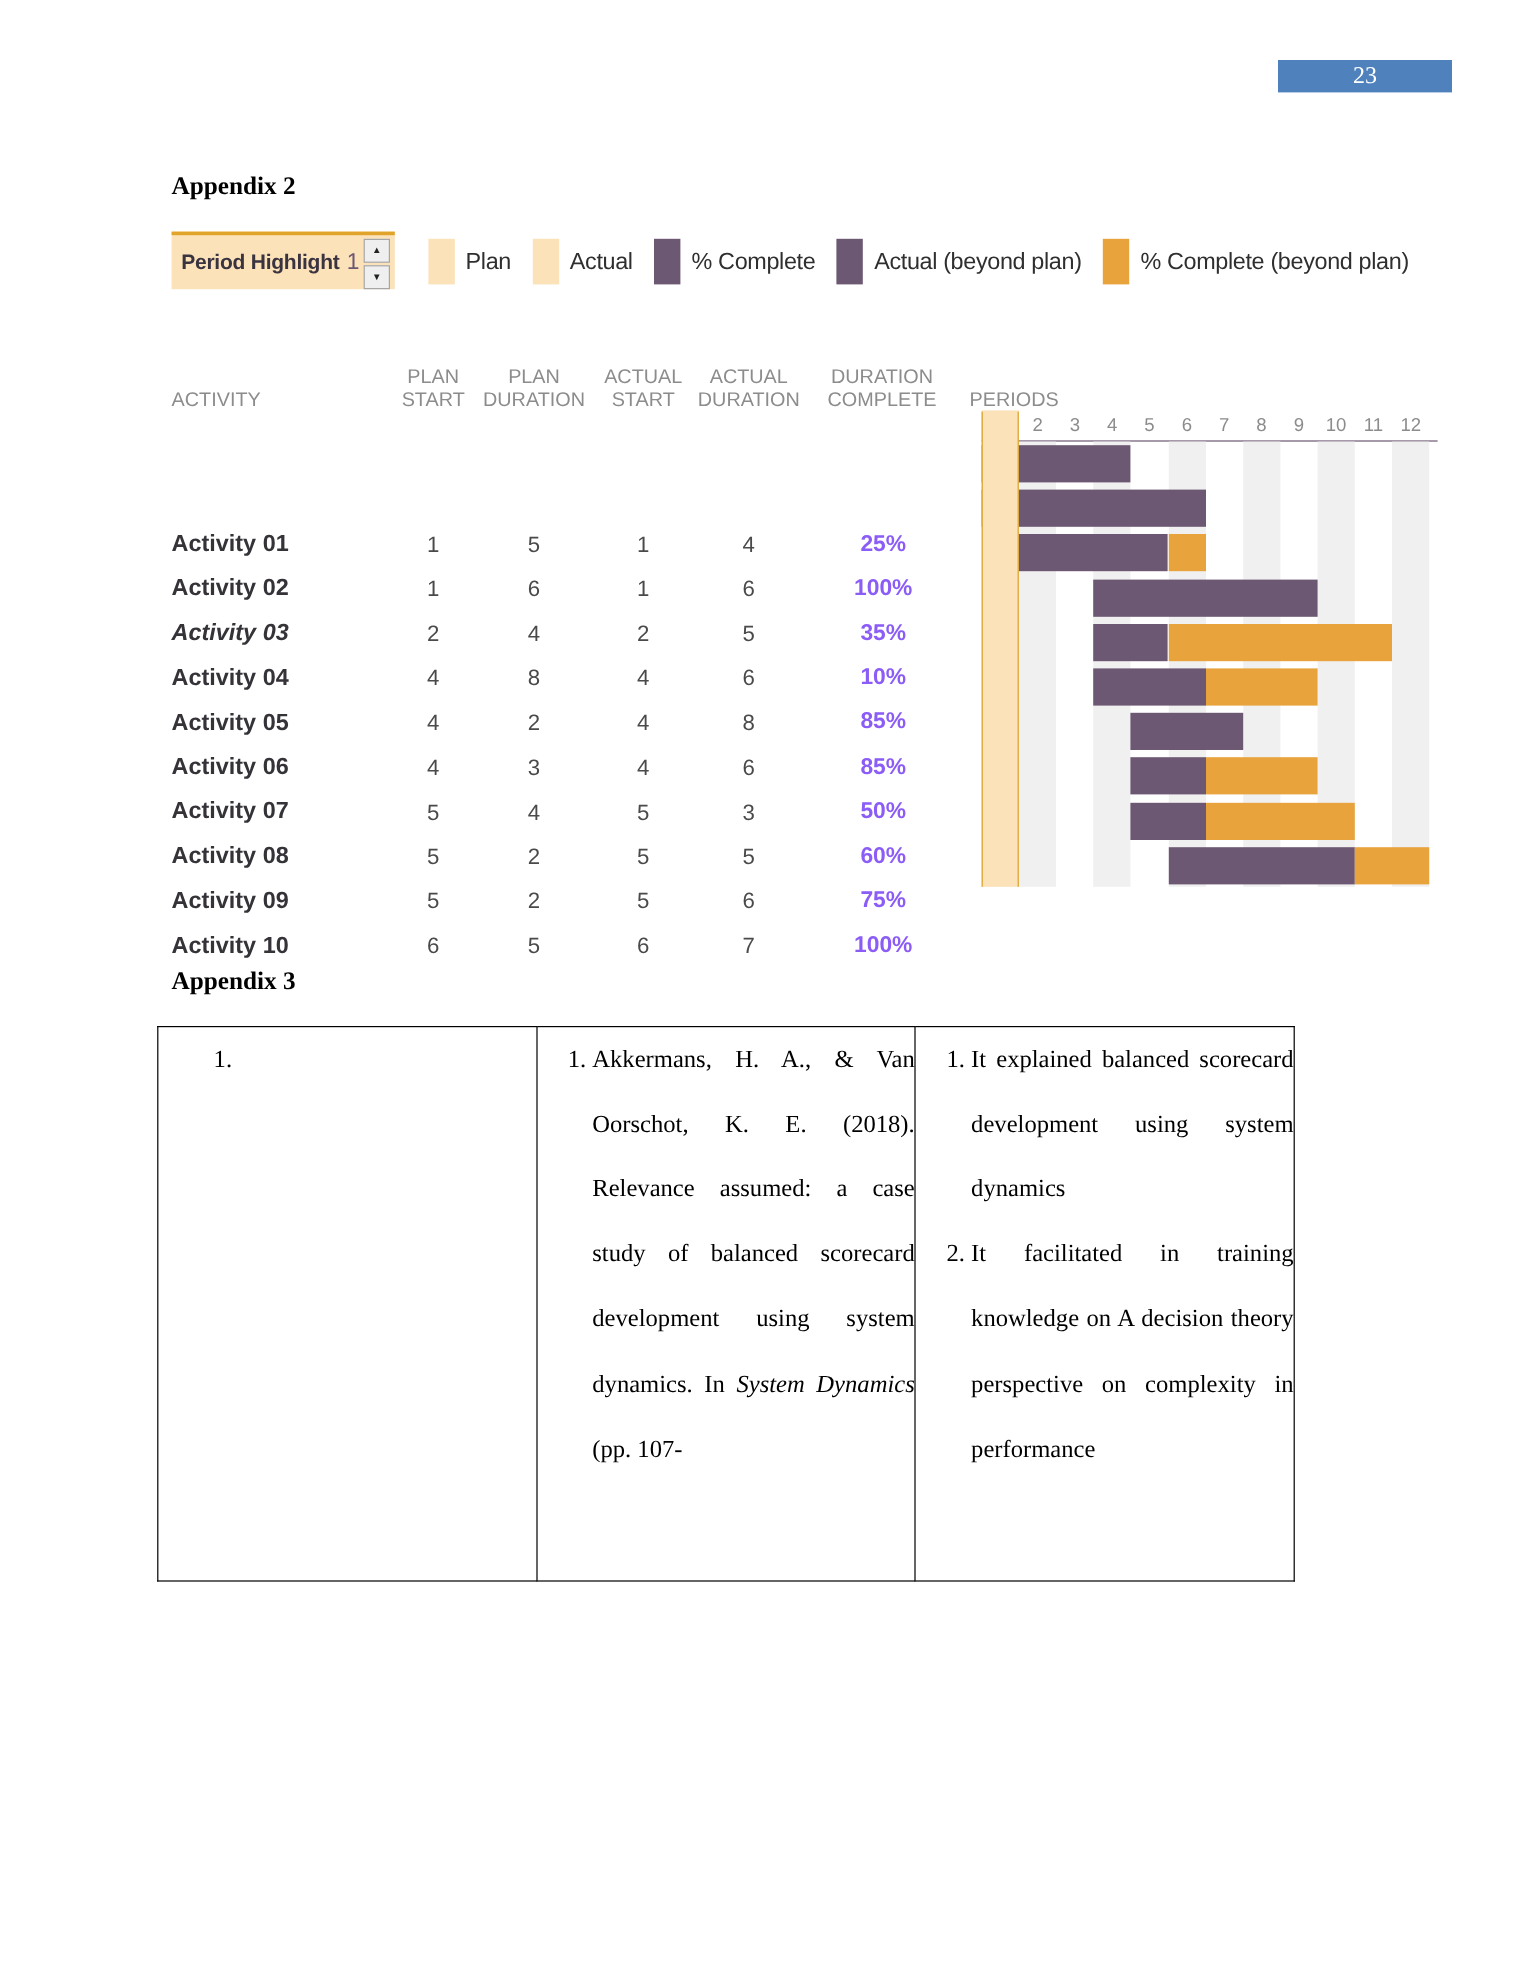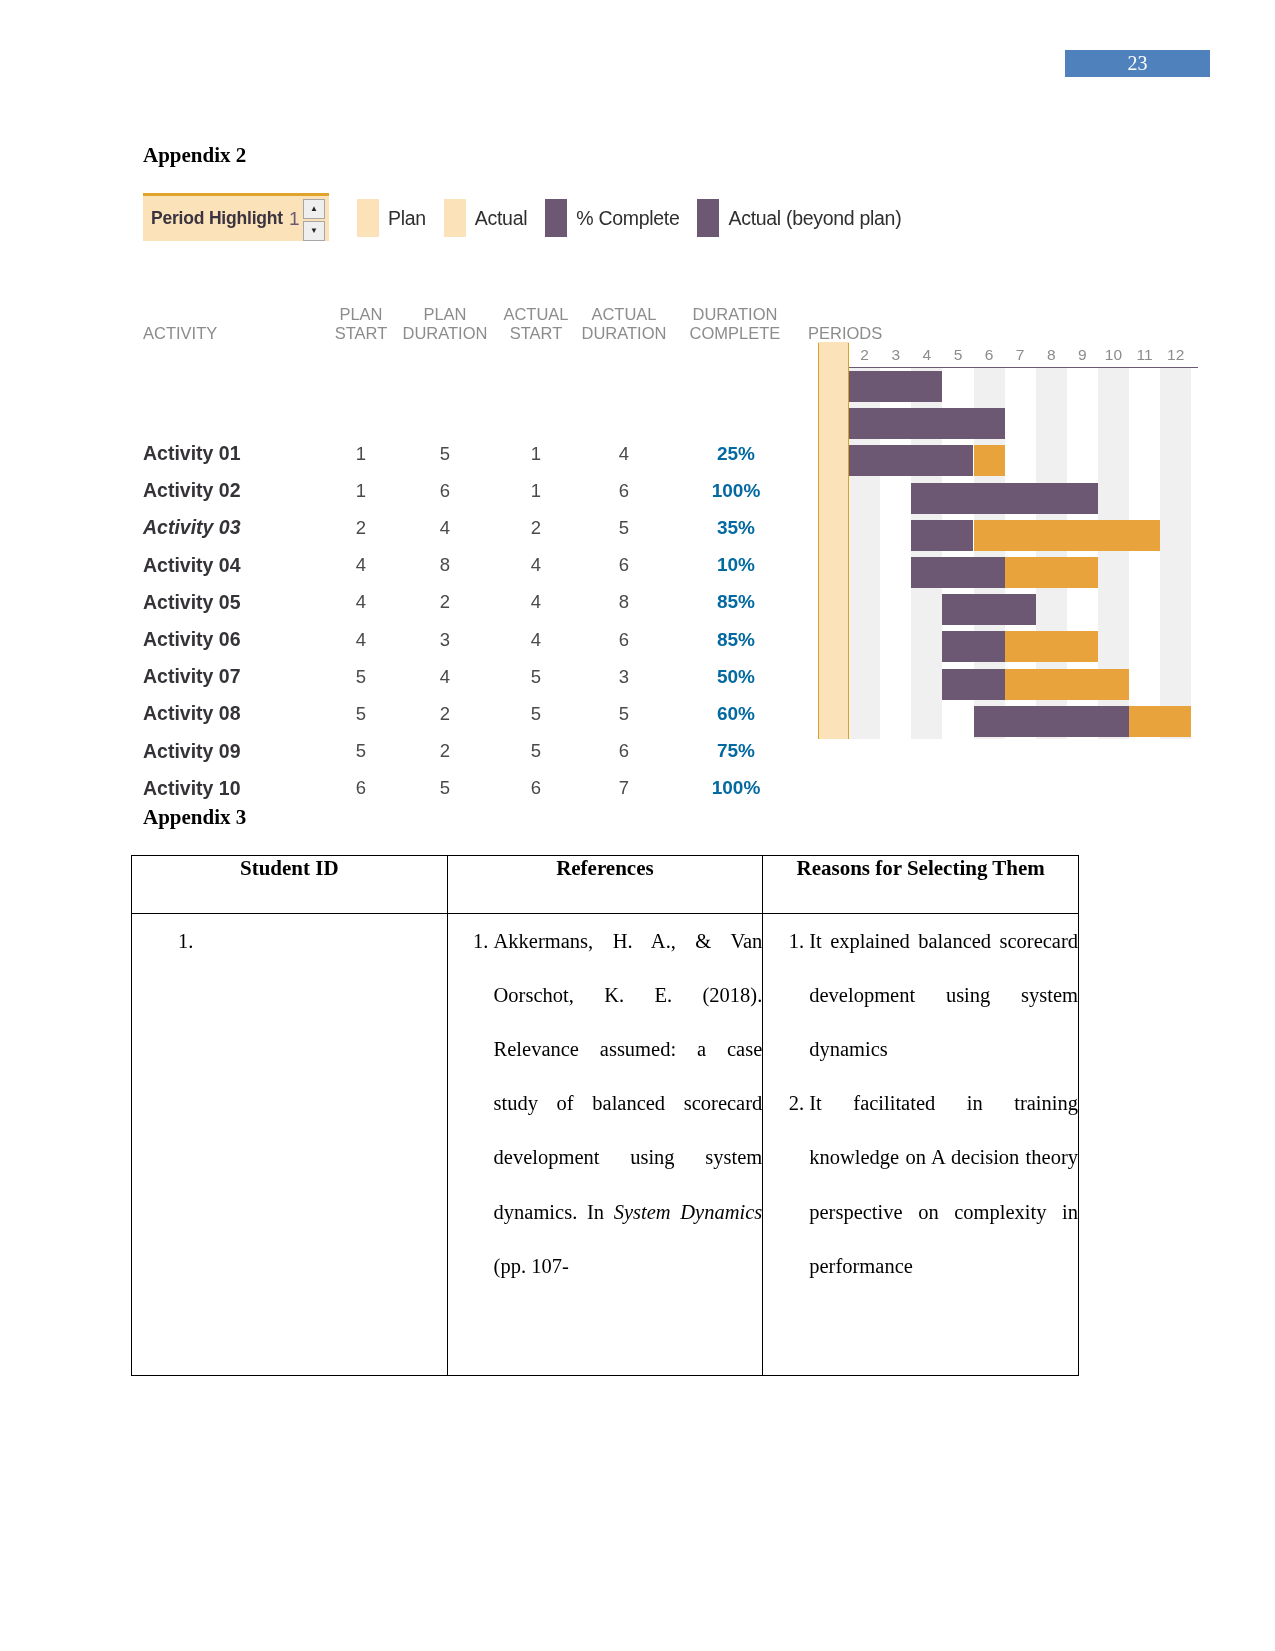--- a/index.html
+++ b/index.html
@@ -106,21 +106,21 @@
     position:absolute; top:0; height:37.2px;
     display:flex; align-items:center; justify-content:center;
     font-family:"Liberation Sans", sans-serif;
   }
   .c-activity{
     left:0; width:190px; justify-content:flex-start;
     font-size:19.5px; font-weight:bold; color:#353238;
   }
   .c-num{ font-size:18.5px; color:#4a4a4a; width:56px; }
   .c-pct{
-    font-size:19px; font-weight:bold; color:#0369a1; width:90px;
+    font-size:19px; font-weight:bold; color:#8b5cf6; width:90px;
   }
   .period-scale{
     position:absolute; left:675px; top:52px; width:380px; height:25px;
     font-family:"Liberation Sans", sans-serif;
     font-size:15.5px; color:#8c8c8c;
   }
   .pnum{
     position:absolute; top:0; height:25px; width:31.1px;
     display:flex; align-items:center; justify-content:center;
   }
@@ -211,20 +211,24 @@
       <span class="legend-swatch" style="background:#fbe2b8"></span>
       <span class="legend-text">Actual</span>
     </div>
     <div class="legend-item">
       <span class="legend-swatch" style="background:#6d5873"></span>
       <span class="legend-text">% Complete</span>
     </div>
     <div class="legend-item">
       <span class="legend-swatch" style="background:#6d5873"></span>
       <span class="legend-text">Actual (beyond plan)</span>
+    </div>
+    <div class="legend-item">
+      <span class="legend-swatch" style="background:#e8a33d"></span>
+      <span class="legend-text">% Complete (beyond plan)</span>
     </div>
   </div>
 </div>
 
 <div class="gantt">
 
   <div class="gantt-head">
     <div class="gh left" style="left:0px; top:31px; width:190px;">ACTIVITY</div>
 
     <div class="gh" style="left:190px; top:12px; width:56px;">PLAN</div>
@@ -388,25 +392,20 @@
         <div class="cell c-pct" style="left: 548px; width: 90px;">100%</div>
       </div>
     </div>
 
 </div>
 
 <div class="appendix-title" id="appendix3-title">Appendix 3</div>
 
 <table class="ap3-table">
   <tbody>
-      <tr>
-    <th class="ap3-head-cell col-a">Student ID</th>
-    <th class="ap3-head-cell col-b">References</th>
-    <th class="ap3-head-cell col-c">Reasons for Selecting Them</th>
-  </tr>
   <tr>
     <td class="ap3-body-cell col-a">
       <div class="cell-a-text">1.</div>
     </td>
     <td class="ap3-body-cell col-b">
       <ol class="ol-list">
         <li><span class="just-text"><span>Akkermans, H. A., &amp; Van Oorschot, K. E. (2018). Relevance assumed: a case study of balanced scorecard development using system dynamics. In </span><i>System Dynamics</i><span> (pp. 107-</span></span></li>
       </ol>
     </td>
     <td class="ap3-body-cell col-c">

